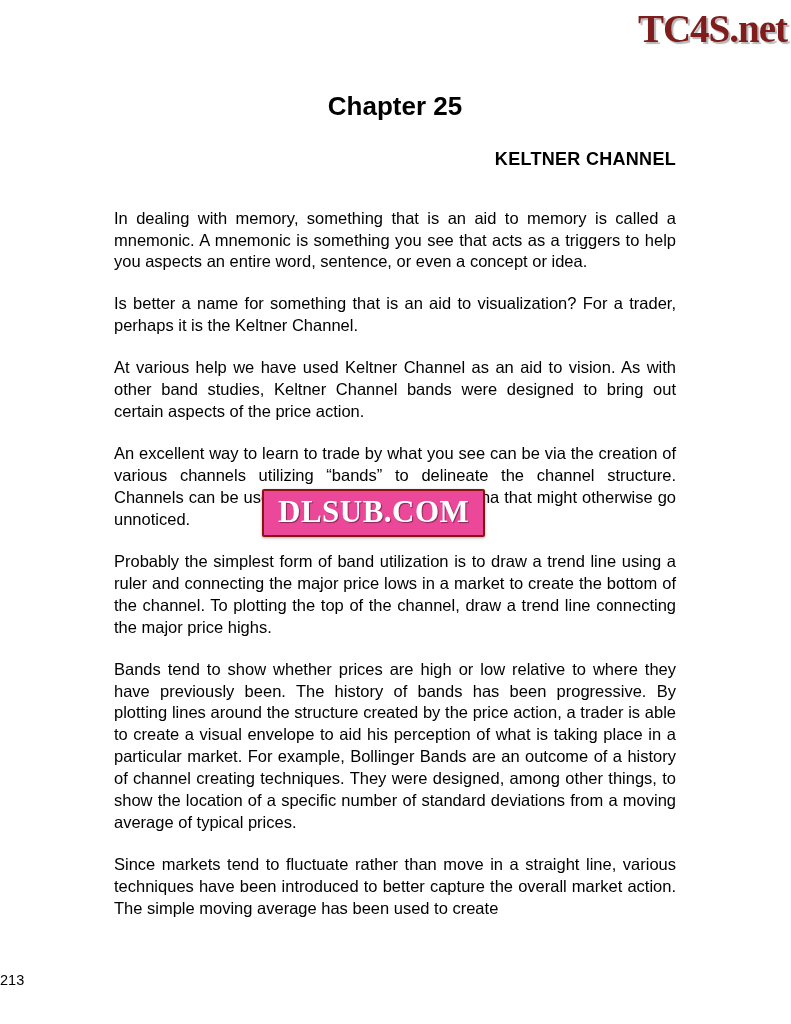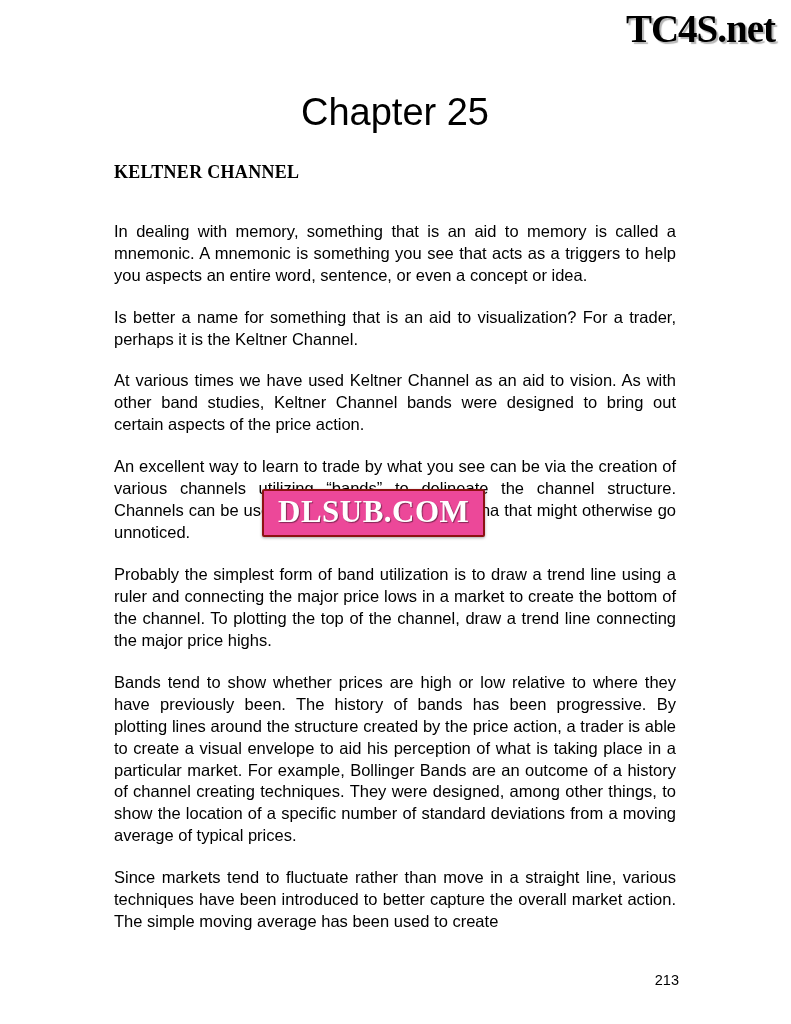--- a/index.html
+++ b/index.html
@@ -20,26 +20,26 @@
     position: relative;
     width: 791px;
     height: 1024px;
     box-sizing: border-box;
   }
 
   
   .wm-top {
     position: absolute;
     top: 6px;
-    right: 16px;
+    right: 4px;
     font-family: "Liberation Serif", serif;
     font-weight: bold;
     font-size: 39px;
     letter-spacing: -1px;
-    color: #000000;
+    color: #7f1d1d;
     text-shadow: 2px 2px 1px rgba(120,120,120,0.55);
     user-select: none;
   }
 
   
   .wm-bottom {
     position: absolute;
     bottom: 8px;
     right: 16px;
     font-family: "Liberation Serif", serif;
@@ -71,72 +71,71 @@
 
   .content {
     position: absolute;
     left: 114px;
     top: 0;
     width: 562px;
   }
 
   .chapter-title {
     text-align: center;
-    font-size: 38px;
-    font-weight: normal;
+    font-size: 26px;
+    font-weight: bold;
     margin: 92px 0 0 0;
     line-height: 1.1;
   }
 
   .chapter-subtitle {
-    text-align: left;
+    text-align: right;
     font-size: 18px;
     font-weight: bold;
     margin: 28px 0 0 0;
     letter-spacing: 0.3px;
-    font-family: Liberation Serif, serif;
   }
 
   .body-text p {
     font-size: 16.5px;
     line-height: 1.33;
     text-align: justify;
     margin: 0 0 20px 0;
   }
   .body-text {
     margin-top: 38px;
   }
   .body-text p:last-child {
     margin-bottom: 2px;
   }
 
   .page-number {
     position: absolute;
     top: 972px;
     left: 0;
     width: 679px;
-    text-align: right;
+    text-align: left;
     font-size: 14.5px;
   }
 </style>
 </head>
 <body>
 
 <div class="page">
 
   <div class="wm-top">TC4S.net</div>
 
   <div class="content">
     <h1 class="chapter-title">Chapter 25</h1>
     <h2 class="chapter-subtitle">KELTNER CHANNEL</h2>
 
     <div class="body-text">
       <p>In dealing with memory, something that is an aid to memory is called a mnemonic.  A mnemonic is something you see that acts as a triggers to help you aspects an entire word, sentence, or even a concept or idea.</p>
       <p>Is better a name for something that is an aid to visualization?  For a trader, perhaps it is the Keltner Channel.</p>
-      <p>At various times we have used Keltner Channel as an aid to vision. As with other band studies, Keltner Channel bands were designed to bring out certain aspects of the price action.</p>
+      <p>At various help we have used Keltner Channel as an aid to vision. As with other band studies, Keltner Channel bands were designed to bring out certain aspects of the price action.</p>
       <p>An excellent way to learn to trade by what you see can be via the creation of various channels utilizing “bands” to delineate the channel structure.  Channels can be used to visualize price phenomena that might otherwise go unnoticed.</p>
       <p>Probably the simplest form of band utilization is to draw a trend  line using a ruler and connecting the major price lows in a market to create the bottom of the channel.  To plotting the top of the channel, draw a trend line connecting the major price highs.</p>
       <p>Bands tend to show whether prices are high or low relative to where they have previously been. The history of bands has been progressive.  By plotting lines around the structure created by the price action, a trader is able to create a visual envelope to aid his perception of what is taking place in a particular market. For example, Bollinger Bands are an outcome of a history of channel creating techniques. They were designed, among other things, to show the location of a specific number of standard deviations from a moving average of typical prices.</p>
       <p>Since markets tend to fluctuate rather than move in a straight line, various techniques have been introduced to better capture the overall market action. The simple moving average has been used to create</p>
     </div>
   </div>
 
   <div class="wm-center">DLSUB.COM</div>
 
   <div class="page-number">213</div>

